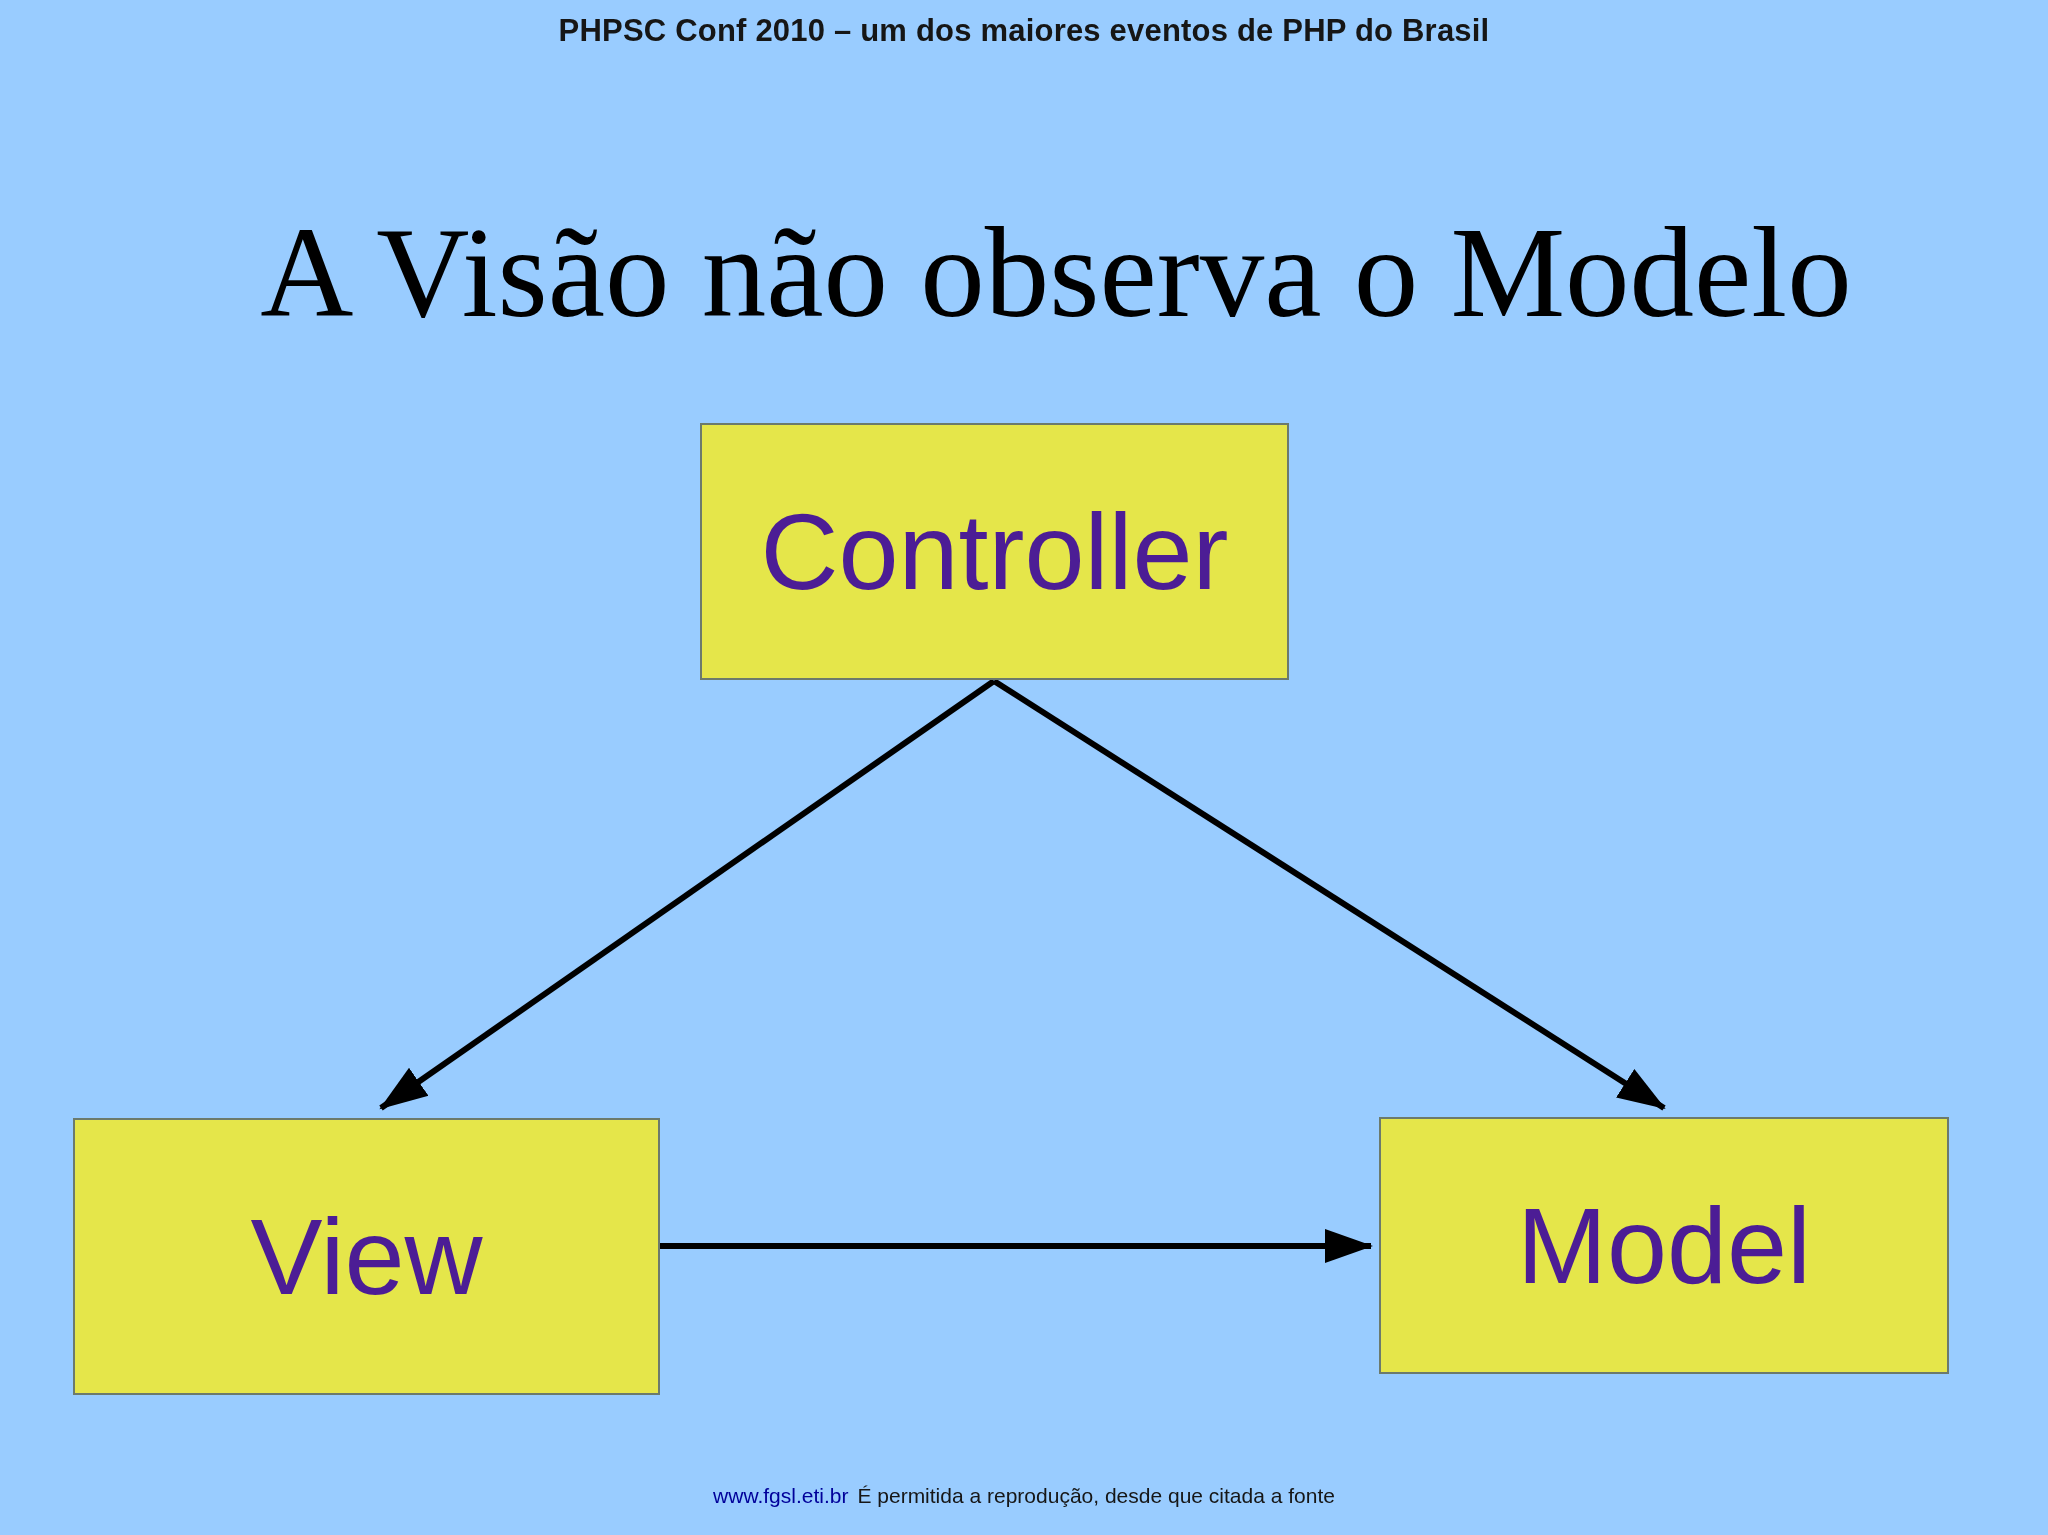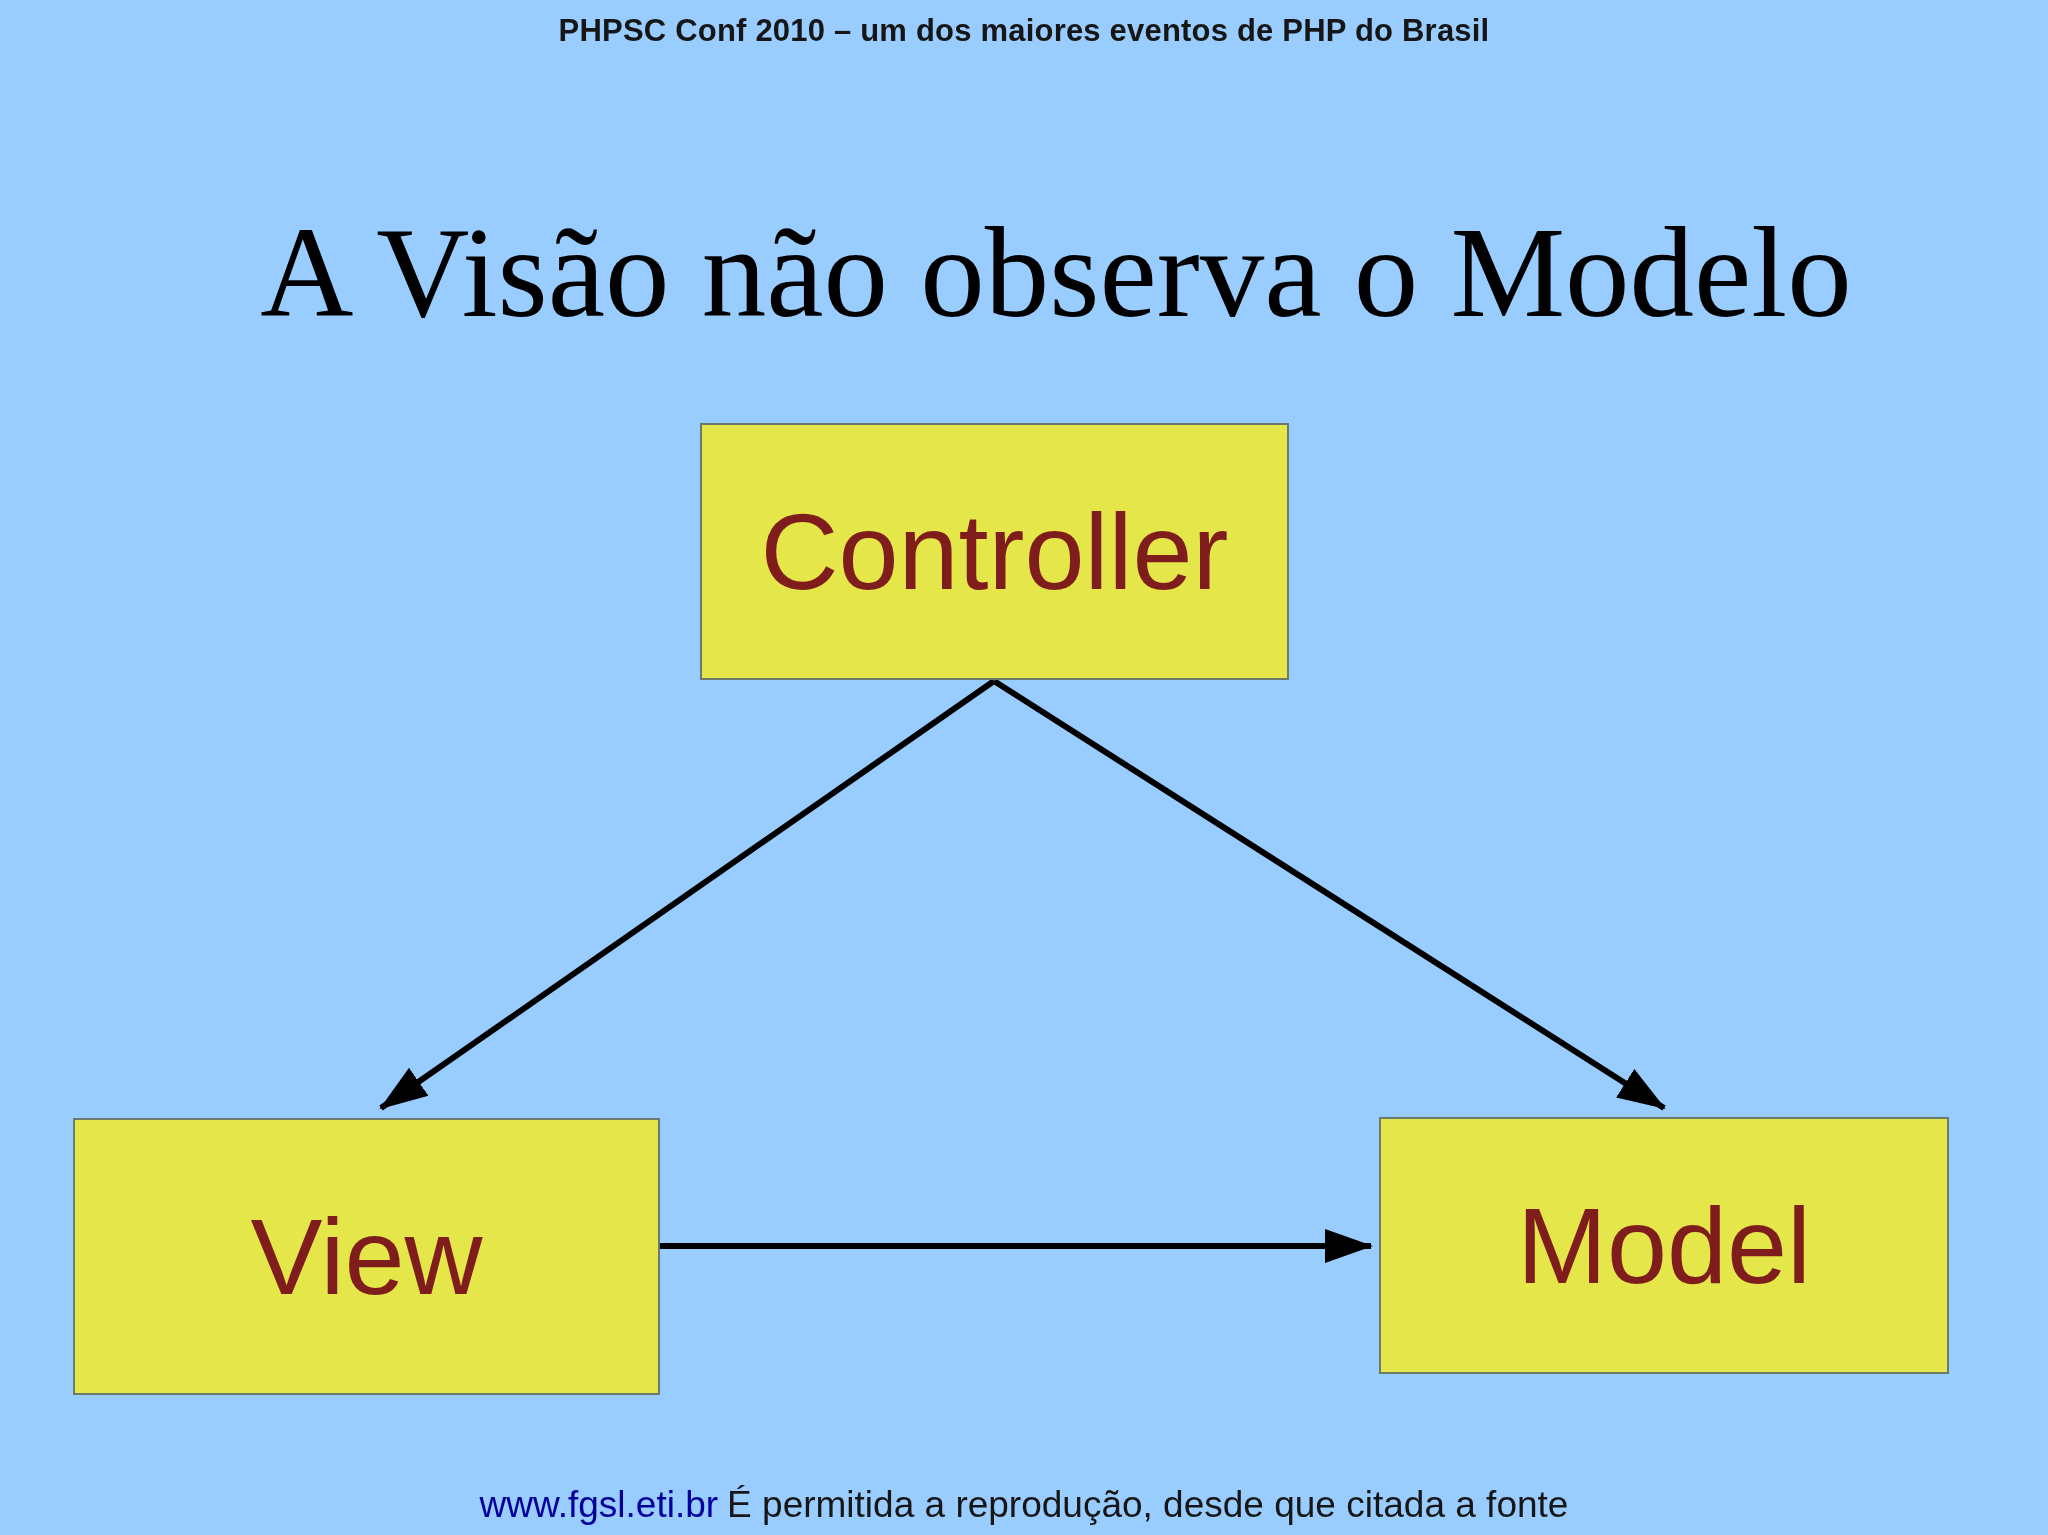--- a/index.html
+++ b/index.html
@@ -56,33 +56,33 @@
     position: absolute;
     box-sizing: border-box;
     background: var(--box_fill, #e5e64a);
     border: 2px solid var(--box_border, #6c7a6c);
     display: flex;
     align-items: center;
     justify-content: center;
   }
   .node span {
     font-size: 108px;
-    color: #7f1d1d;
+    color: #4c1d95;
     white-space: nowrap;
   }
   #box-controller { left: 700px; top: 423px;  width: 589px; height: 257px; }
   #box-view       { left: 73px;  top: 1118px; width: 587px; height: 277px; }
   #box-model      { left: 1379px;top: 1117px; width: 570px; height: 257px; }
   .footer {
     position: absolute;
     top: 1484px;
     left: 0;
     width: 100%;
     text-align: center;
-    font-size: 37px;
+    font-size: 21px;
     color: var(--body_text, #161616);
   }
   .footer .link {
     color: var(--link, #00009a);
     text-decoration: none;
     cursor: pointer;
   }
   .footer .note {
     margin-left: 9px;
   }

